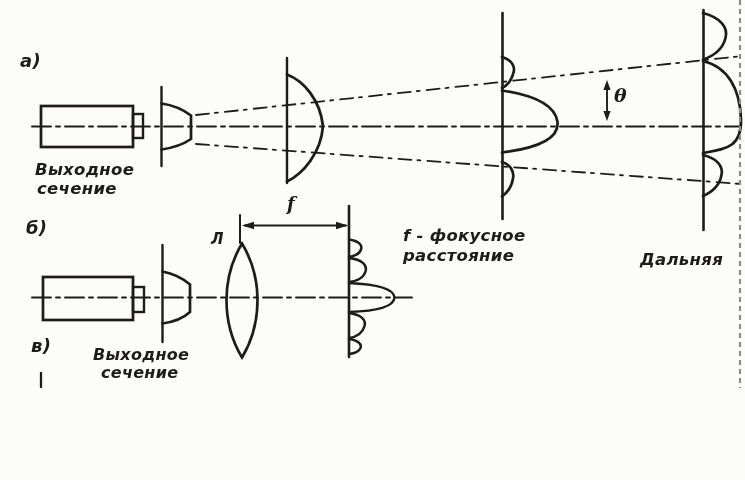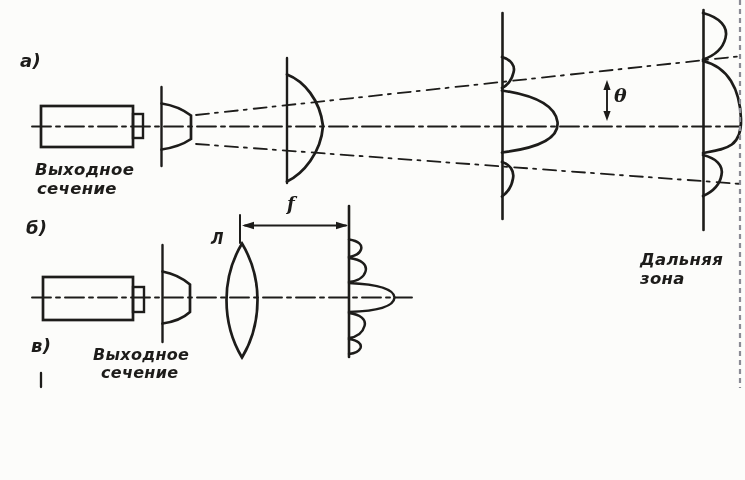--- a/index.html
+++ b/index.html
@@ -92,24 +92,27 @@
   </div>
 
   <div class="lbl serifish" style="left:614px;top:84px;font-size:19px;">θ</div>
 
   <div class="lbl panel-lbl" style="left:26px;top:217px;">б)</div>
 
   <div class="lbl" style="left:211px;top:230px;font-size:15px;">Л</div>
 
   <div class="lbl serifish" style="left:287px;top:193px;font-size:18px;">f</div>
 
+  <div class="lbl two-line" style="left:403px;top:226px;font-size:16.5px;line-height:20px;">
+    <div>f - фокусное</div>
+    <div>расстояние</div>
+  </div>
 
   <div class="lbl two-line" style="left:640px;top:250px;font-size:16.5px;text-align:left;width:96px;">
     <div>Дальняя</div>
-    <div>зона</div>
   </div>
 
   <div class="lbl panel-lbl" style="left:31px;top:335px;">в)</div>
 
   <div class="lbl two-line" style="left:93px;top:346px;font-size:16px;line-height:18px;">
     <div>Выходное</div>
     <div style="padding-left:8px;">сечение</div>
   </div>
 
 </div>

